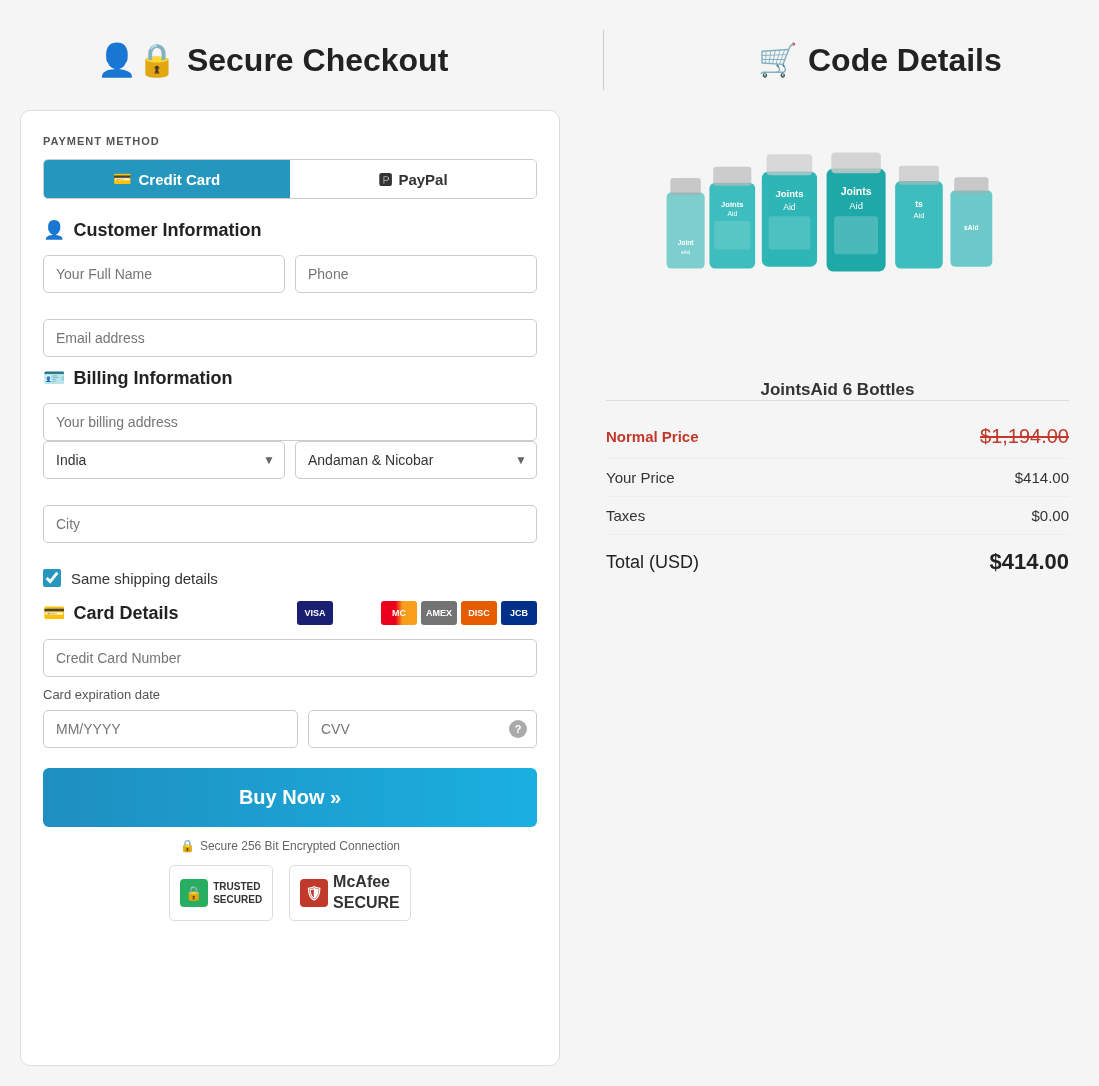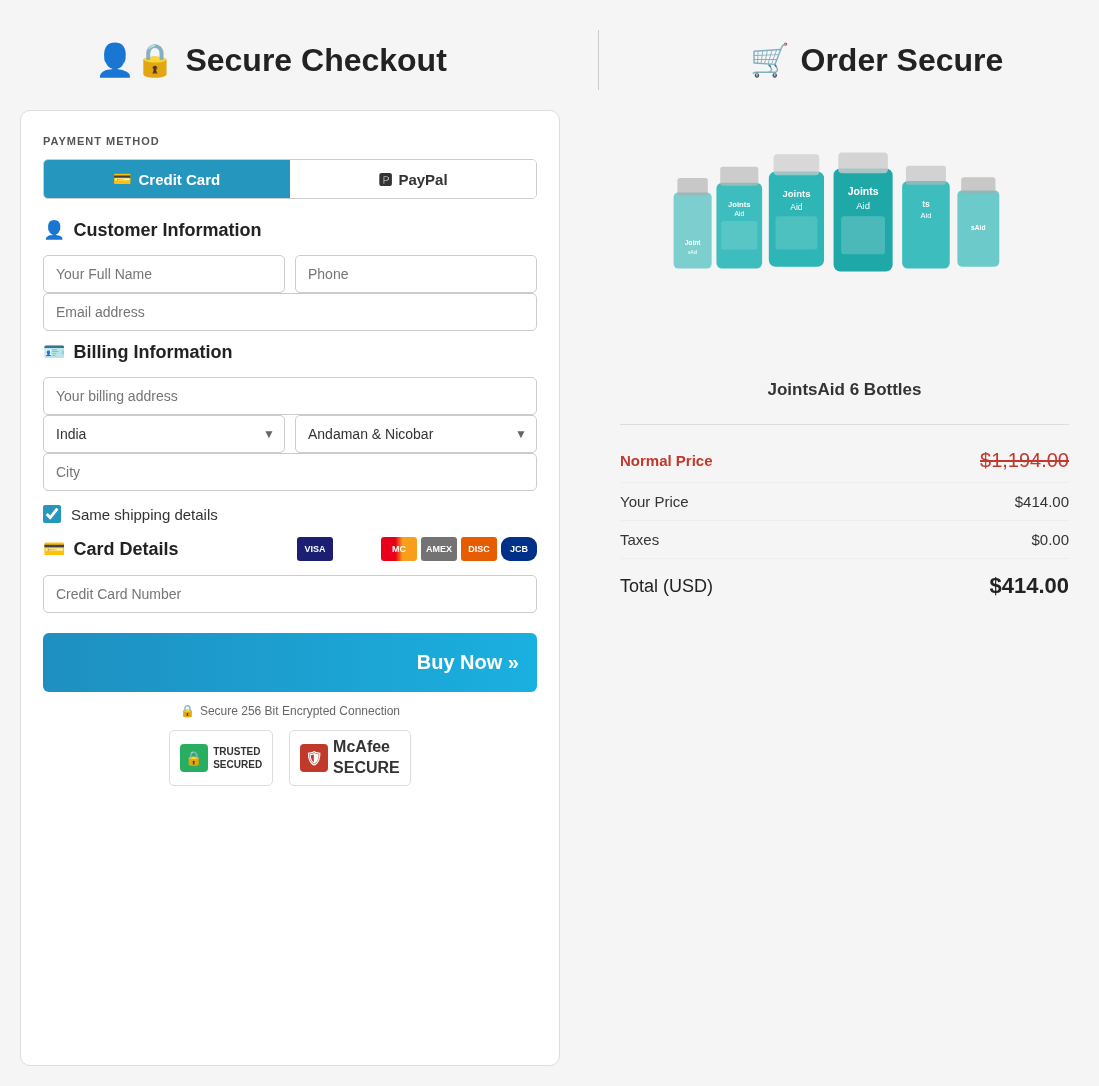--- a/index.html
+++ b/index.html
@@ -38,21 +38,21 @@
     }
 
     .divider-v {
       width: 1px;
       height: 60px;
       background: #ccc;
     }
 
     .main-content {
       display: flex;
-      gap: 40px;
+      gap: 26px;
       flex: 1;
     }
 
     
     .checkout-panel {
       background: #fff;
       border-radius: 10px;
       border: 1px solid #ddd;
       padding: 24px 22px;
       width: 540px;
@@ -108,21 +108,21 @@
     }
 
     .section-title .sec-icon {
       font-size: 18px;
       color: #333;
     }
 
     .form-row {
       display: flex;
       gap: 10px;
-      margin-bottom: 0;
+      margin-bottom: 26px;
     }
 
     .form-input {
       width: 100%;
       padding: 10px 12px;
       border: 1px solid #ccc;
       border-radius: 5px;
       font-size: 14px;
       color: #555;
       background: #fff;
@@ -201,21 +201,21 @@
       justify-content: center;
       font-size: 9px;
       font-weight: 700;
       color: #fff;
     }
 
     .card-logo.visa { background: #1a1f71; }
     .card-logo.mc { background: linear-gradient(90deg, #eb001b 40%, #f79e1b 60%); margin-left: 44px; }
     .card-logo.amex { background: #737373; }
     .card-logo.discover { background: #e65c00; }
-    .card-logo.jcb { background: #003087; border-radius: 9px; }
+    .card-logo.jcb { background: #003087; }
 
     .expiry-row {
       margin-top: 10px;
     }
 
     .expiry-label {
       font-size: 13px;
       color: #555;
       margin-bottom: 8px;
     }
@@ -257,21 +257,20 @@
       padding: 18px;
       background: linear-gradient(90deg, #1e8fc0, #1ab0e0);
       color: #fff;
       border: none;
       border-radius: 6px;
       font-size: 20px;
       font-weight: 700;
       cursor: pointer;
       margin-top: 20px;
       margin-bottom: 12px;
-      text-align: right;
     }
 
     .secure-note {
       text-align: center;
       font-size: 12px;
       color: #666;
       margin-bottom: 12px;
       display: flex;
       align-items: center;
       justify-content: center;
@@ -337,21 +336,20 @@
     .bottles-svg {
       width: 400px;
       height: 200px;
     }
 
     .product-name {
       text-align: center;
       font-size: 17px;
       font-weight: 600;
       color: #333;
-      margin-bottom: 24px;
     }
 
     .price-divider {
       border: none;
       border-top: 1px solid #ddd;
       margin: 0 0 14px 0;
     }
 
     .price-row {
       display: flex;
@@ -396,21 +394,21 @@
 <body>
 
 <div class="page-header">
   <div class="header-section">
     <span class="header-icon">👤🔒</span>
     <h1>Secure Checkout</h1>
   </div>
   <div class="divider-v"></div>
   <div class="header-section">
     <span class="header-icon">🛒</span>
-    <h1>Order Secure</h1>
+    <h1>Code Details</h1>
   </div>
 </div>
 
 <div class="main-content">
 
   <div class="checkout-panel">
 
     
     <div class="payment-method-label">PAYMENT METHOD</div>
     <div class="payment-tabs">
@@ -484,20 +482,30 @@
         <div class="card-logo amex">AMEX</div>
         <div class="card-logo discover">DISC</div>
         <div class="card-logo jcb">JCB</div>
       </div>
     </div>
 
     <div class="form-group">
       <input class="form-input" type="text" placeholder="Credit Card Number" style="">
     </div>
 
+    <div class="expiry-row">
+      <div class="expiry-label">Card expiration date</div>
+      <div class="expiry-fields">
+        <input class="form-input" type="text" style="flex: 1 1 0%;" placeholder="MM/YYYY">
+        <div class="cvv-wrapper">
+          <input class="form-input" type="text" placeholder="CVV" style="">
+          <div class="cvv-help">?</div>
+        </div>
+      </div>
+    </div>
 
     
     <button class="buy-btn">Buy Now »</button>
 
     
     <div class="secure-note">
       <span>🔒</span>
       <span>Secure 256 Bit Encrypted Connection</span>
     </div>
 

